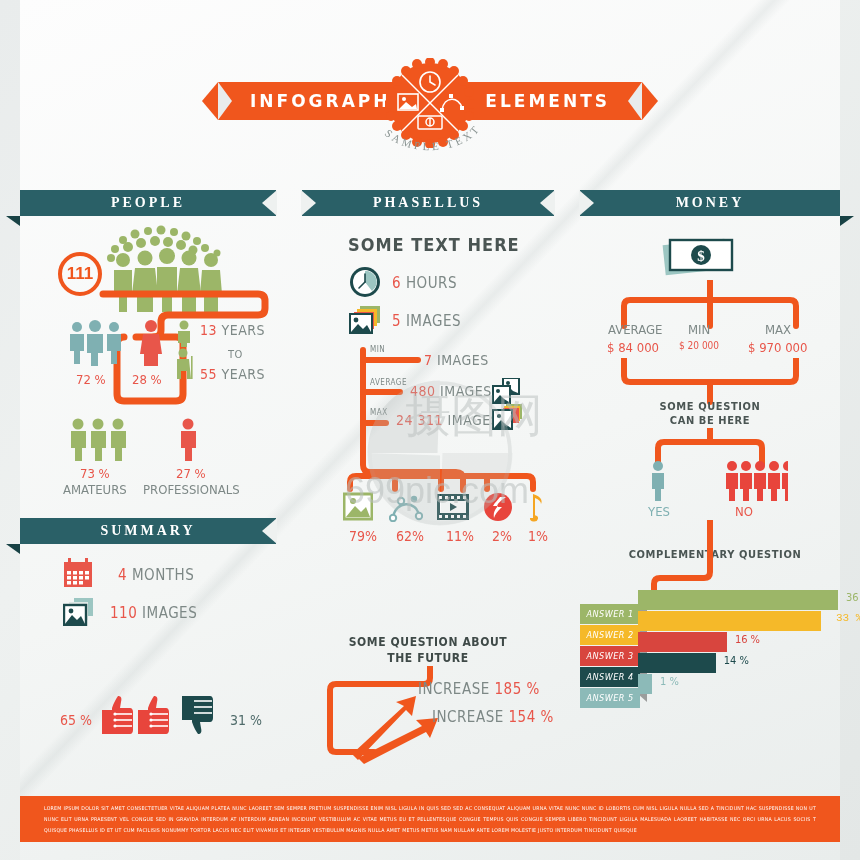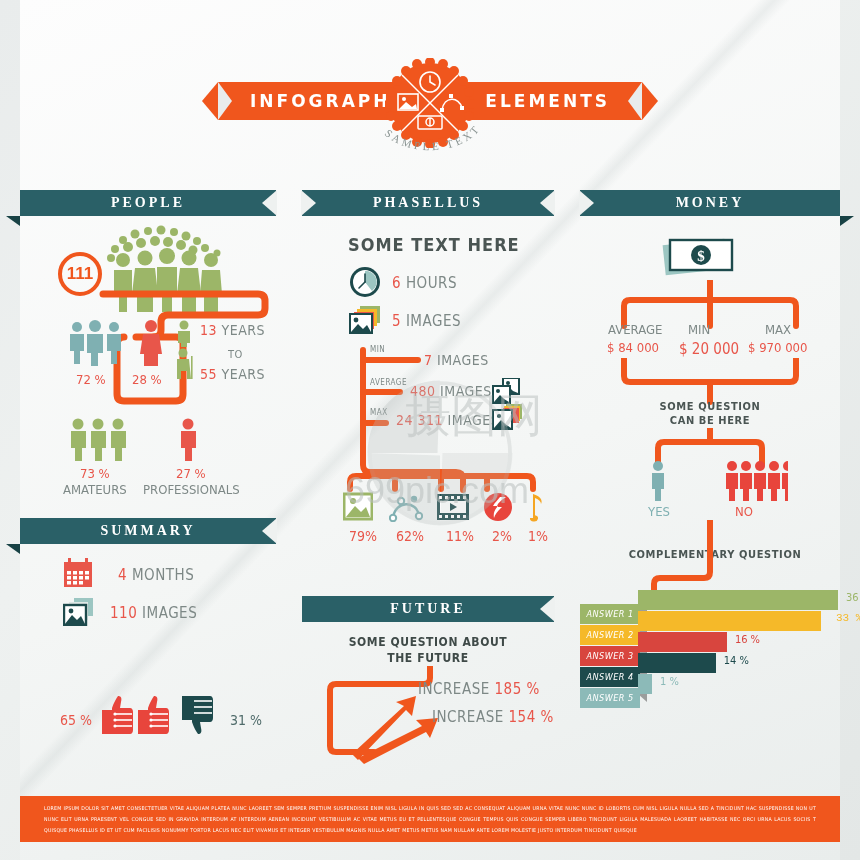--- a/index.html
+++ b/index.html
@@ -233,24 +233,20 @@
  <div class="banner" id="banner-money">
    <span class="arrow-l"></span>
    <span style="position:absolute;right:-14px;top:26px;width:0;height:0;border-right:14px solid transparent;border-top:10px solid #184245;"></span>
    <span>MONEY</span>
  </div>
  <div class="banner" id="banner-summary">
    <span class="tail"></span>
    <span class="arrow-r"></span>
    <span>SUMMARY</span>
  </div>
- <div class="banner" id="banner-future">
-   <span class="arrow-r"></span>
-   <span>FUTURE</span>
- </div>
 
  <svg style="position:absolute;left:45px;top:222px;" width="250" height="110">
    <g fill="#9CB668">
 
      <g>
        <circle cx="78" cy="18" r="4"></circle>
           <circle cx="90" cy="12" r="4.5"></circle>
           <circle cx="103" cy="9" r="4"></circle>
        <circle cx="116" cy="8" r="4.5"></circle>
           <circle cx="129" cy="10" r="4"></circle>
@@ -483,21 +479,21 @@
  <svg style="position:absolute;left:610px;top:280px;" width="200" height="50">
    <g fill="none" stroke="#F0561D" stroke-width="6" stroke-linecap="round" stroke-linejoin="round">
      <line x1="100" y1="0" x2="100" y2="46"></line>
      <path d="M14 46 V26 Q14 20 20 20 H180 Q186 20 186 26 V46"></path>
    </g>
  </svg>
 
  <span class="pct lbl-gray cond" style="left:608px;top:322px;font-size:13px;">AVERAGE</span>
  <span class="pct num-red cond" style="left:607px;top:340px;font-size:13px;text-align:right;">$ 84 000</span>
  <span class="pct lbl-gray cond" style="left:688px;top:322px;font-size:13px;">MIN</span>
- <span class="pct num-red cond" style="left:679px;top:340px;font-size:15px;">$ 20 000</span>
+ <span class="pct num-red cond" style="left:679px;top:340px;font-size:10px;">$ 20 000</span>
  <span class="pct lbl-gray cond" style="left:765px;top:322px;font-size:13px;">MAX</span>
  <span class="pct num-red cond" style="left:748px;top:340px;font-size:13px;">$ 970 000</span>
 
  <svg style="position:absolute;left:610px;top:358px;" width="200" height="48">
    <g fill="none" stroke="#F0561D" stroke-width="6" stroke-linecap="round" stroke-linejoin="round">
      <path d="M14 0 V18 Q14 24 20 24 H180 Q186 24 186 18 V0"></path>
      <line x1="100" y1="24" x2="100" y2="44"></line>
    </g>
  </svg>
 

